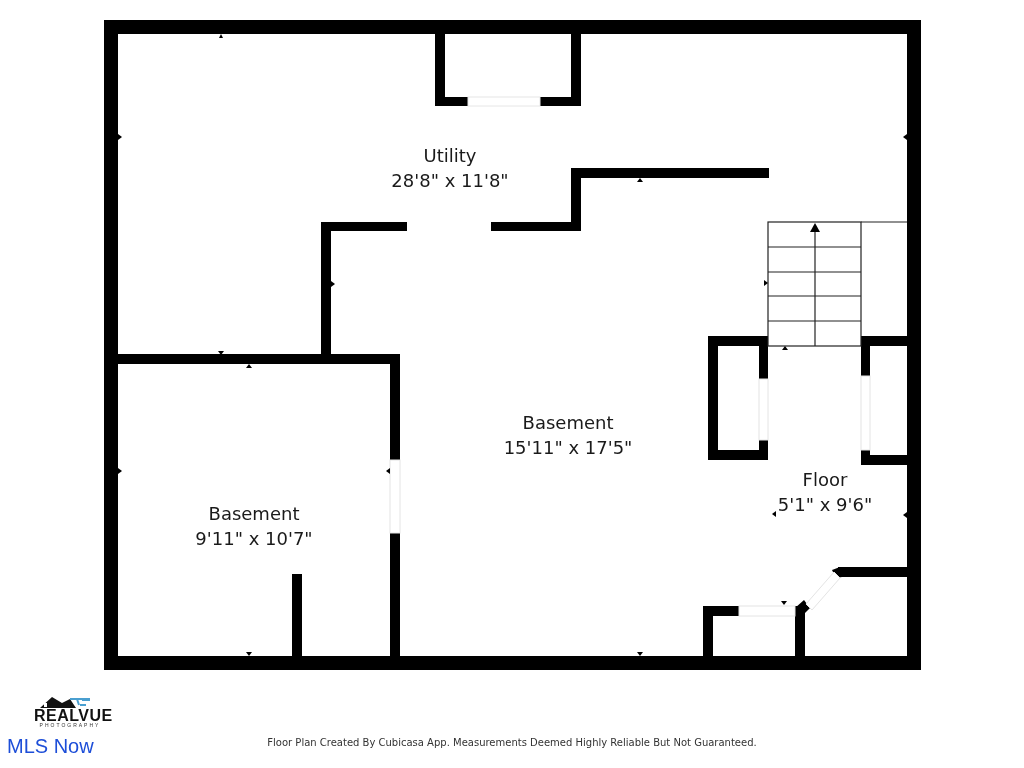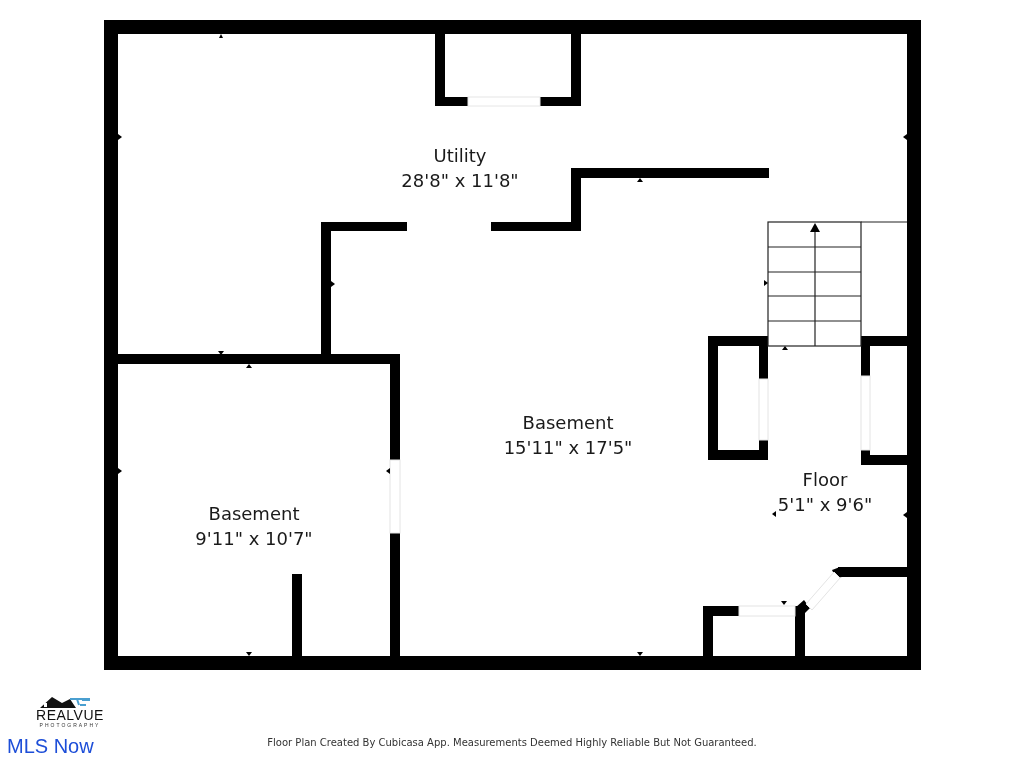--- a/index.html
+++ b/index.html
@@ -2,21 +2,21 @@
 <html><head>
 <meta charset="utf-8">
 <style>
   html, body { margin: 0; padding: 0; background: #ffffff; }
   body { width: 1024px; height: 768px; position: relative; overflow: hidden; font-family: "DejaVu Sans", sans-serif; }
   #plan { position: absolute; left: 0; top: 0; }
   .room-label { position: absolute; text-align: center; color: #1a1a1a; font-family: "DejaVu Sans", sans-serif; white-space: nowrap; transform: translateX(-50%); }
   .room-name { font-size: 18px; line-height: 24px; }
   .room-dims { font-size: 18px; line-height: 26px; }
   #logo { position: absolute; left: 34px; top: 696px; width: 72px; text-align: center; }
-  #logo .brand { font-family: "Liberation Sans", sans-serif; font-weight: normal; font-size: 14px; letter-spacing: 0.5px; color: #111; line-height: 13px; margin-top: 1px; }
+  #logo .brand { font-family: "Liberation Sans", sans-serif; font-weight: bold; font-size: 16px; letter-spacing: 0.5px; color: #111; line-height: 13px; margin-top: 1px; }
   #logo .sub { font-family: "Liberation Sans", sans-serif; font-size: 5px; letter-spacing: 2px; color: #333; line-height: 6px; }
   #mls { position: absolute; left: 7px; top: 735px; font-family: "Liberation Sans", sans-serif; font-size: 20px; color: #1d4ed8; letter-spacing: 0px; }
   #disclaimer { position: absolute; left: 512px; top: 737px; transform: translateX(-50%); font-family: "DejaVu Sans", sans-serif; font-size: 10px; color: #333; white-space: nowrap; }
 </style>
 </head>
 <body>
 
 <svg id="plan" width="1024" height="768" viewBox="0 0 1024 768" xmlns="http://www.w3.org/2000/svg">
 
   <g fill="#000">
@@ -104,21 +104,21 @@
   </g>
 
   <g>
     <polygon points="40,708 52,697 62,703 70,699 76,708" fill="#111"></polygon>
     <rect x="44" y="703" width="3" height="4" fill="#fff"></rect>
     <path d="M70 699 L84 699 M77 699 L79 705 M80 705 L86 705" stroke="#4a9fd0" stroke-width="2" fill="none"></path>
     <rect x="82" y="698" width="8" height="3" fill="#4a9fd0"></rect>
   </g>
 </svg>
 
-<div class="room-label" style="left:460px; top:144px;">
+<div class="room-label" style="left:450px; top:144px;">
   <div class="room-name">Utility</div>
   <div class="room-dims">28'8" x 11'8"</div>
 </div>
 <div class="room-label" style="left:568px; top:411px;">
   <div class="room-name">Basement</div>
   <div class="room-dims">15'11" x 17'5"</div>
 </div>
 <div class="room-label" style="left:254px; top:502px;">
   <div class="room-name">Basement</div>
   <div class="room-dims">9'11" x 10'7"</div>

